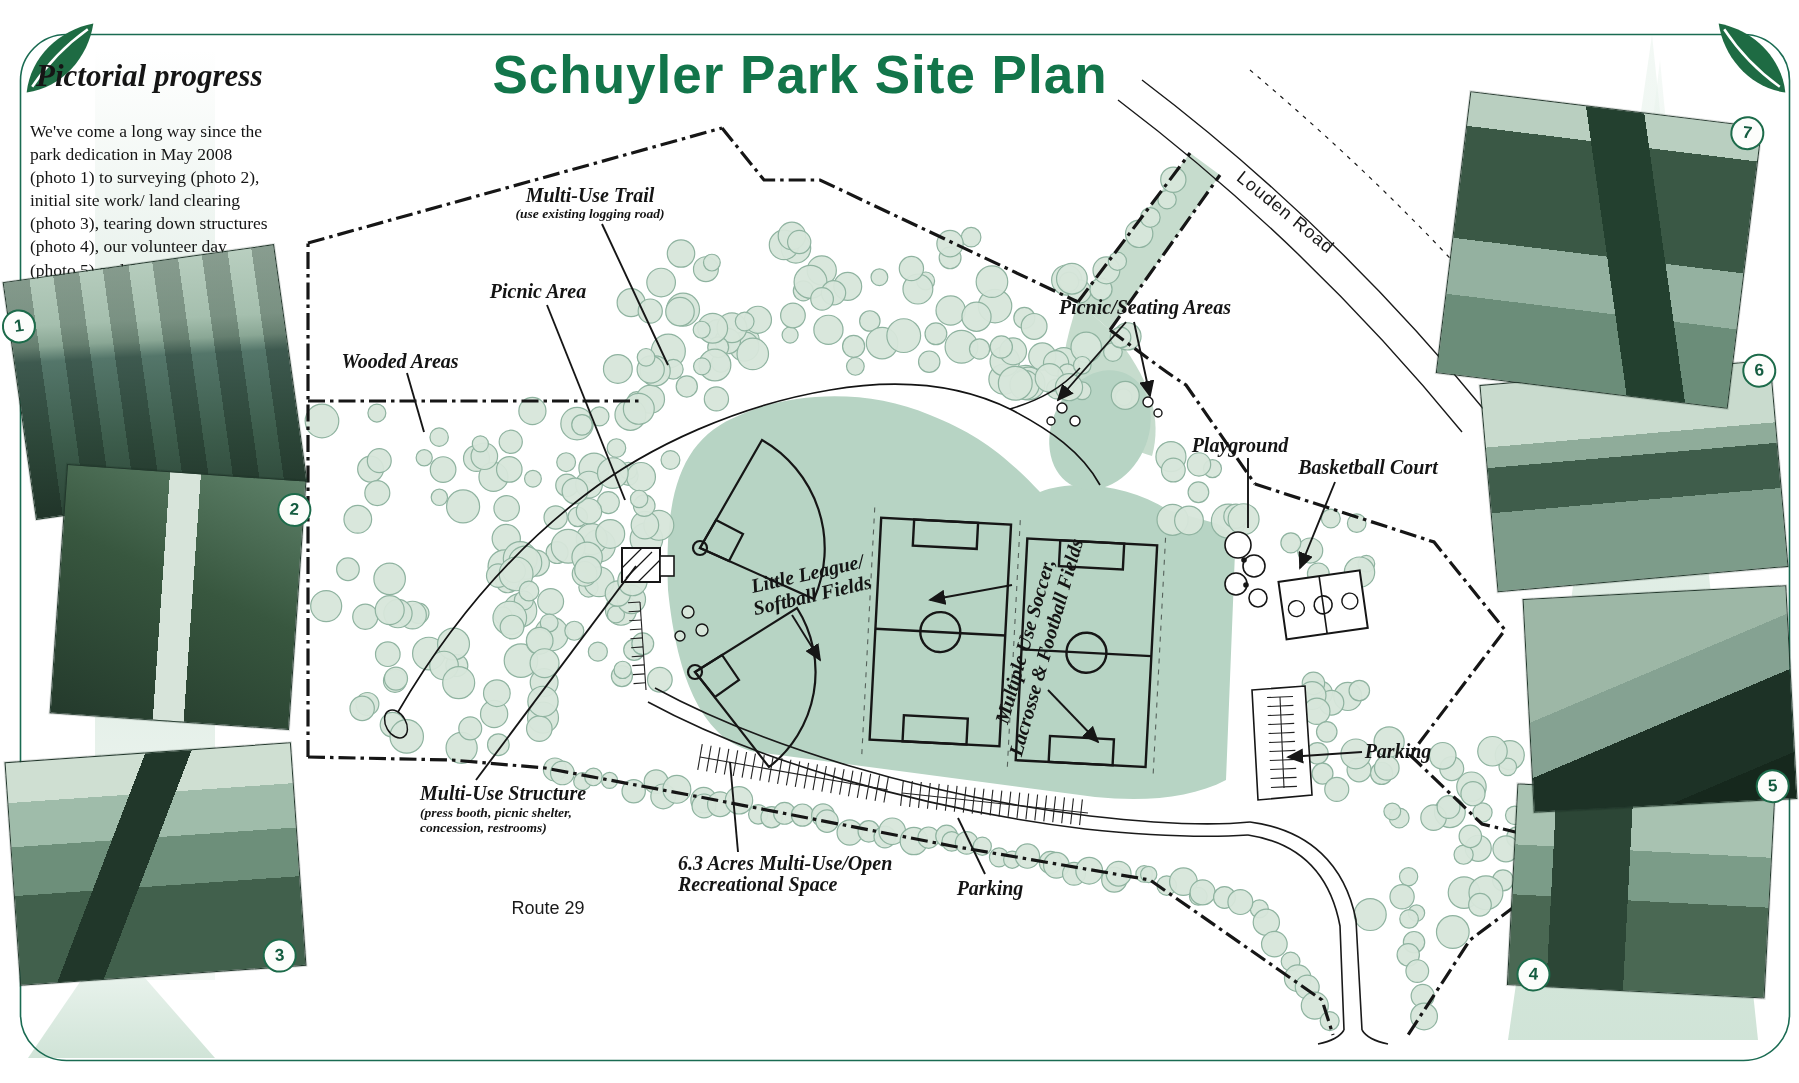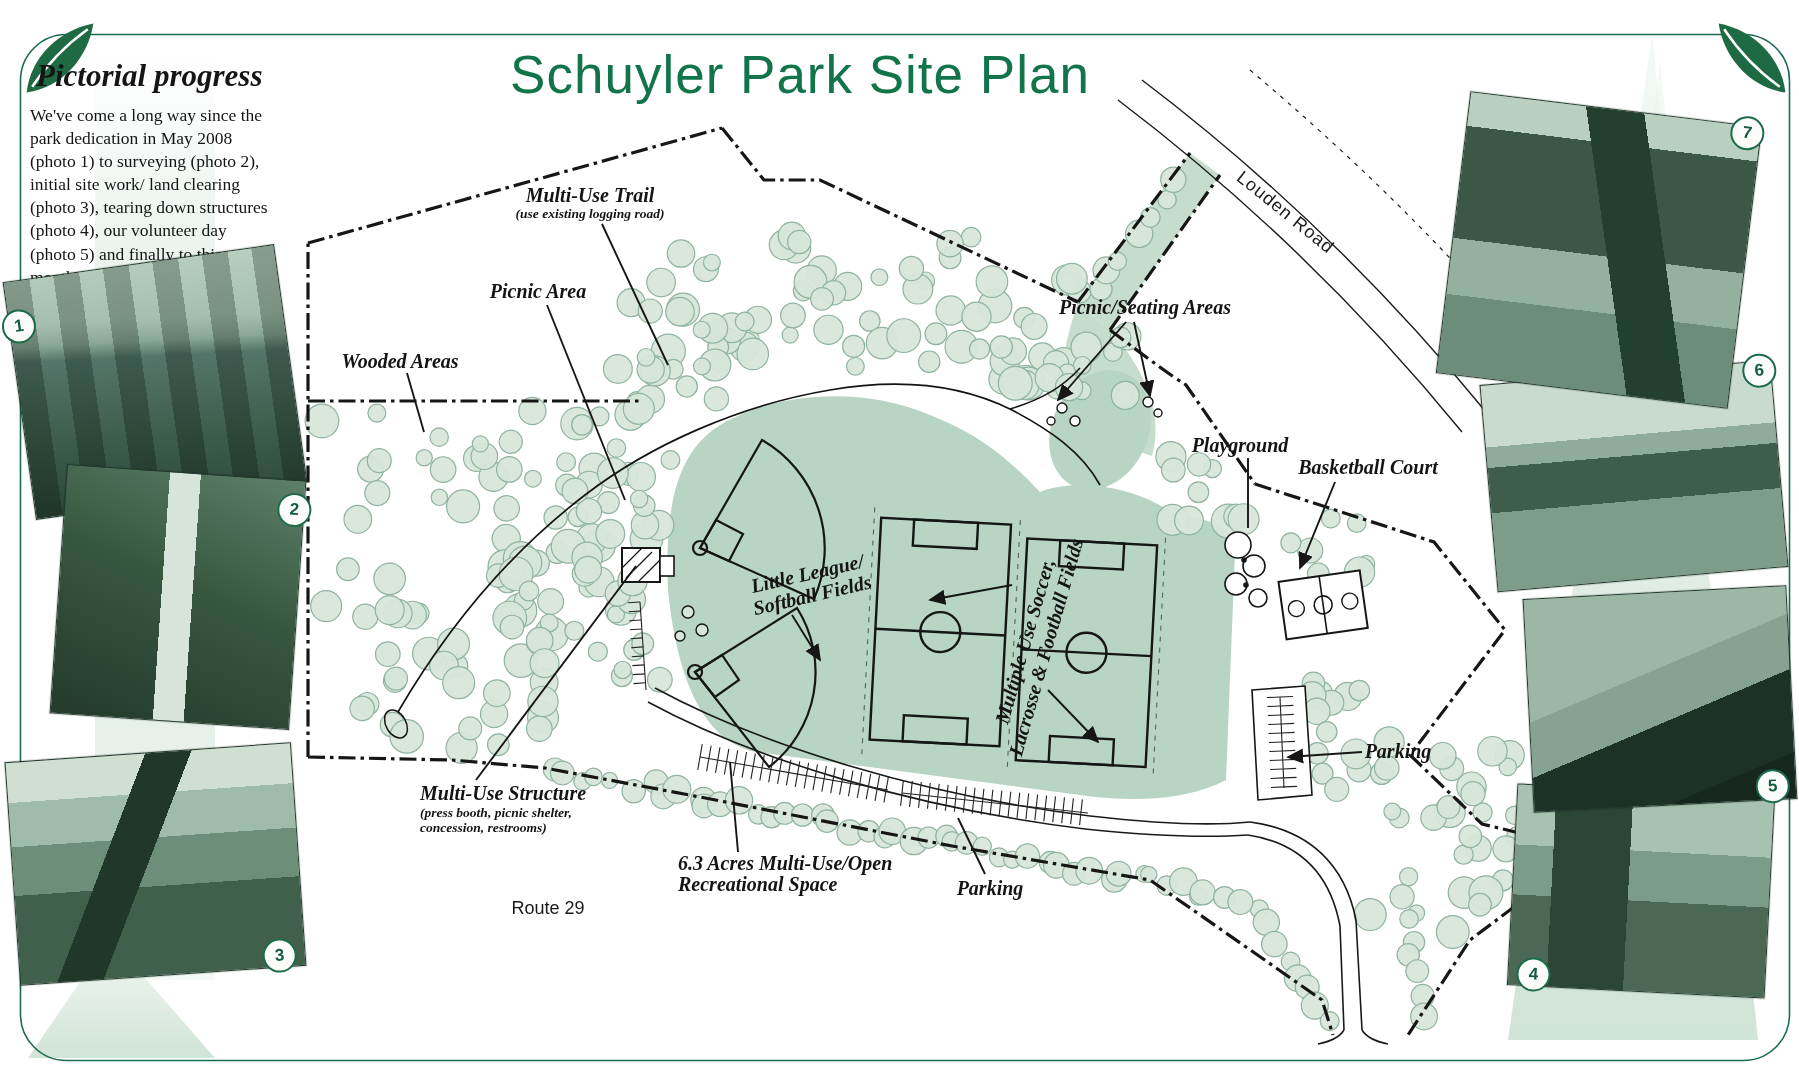--- a/index.html
+++ b/index.html
@@ -1,23 +1,23 @@
 <!DOCTYPE html>
 <html><head>
 <meta charset="utf-8">
 <style>
   html,body{margin:0;padding:0;background:#fff;}
   .page{position:relative;width:1799px;height:1083px;background:#fff;overflow:hidden;
         font-family:"Liberation Serif", serif;}
   svg{position:absolute;left:0;top:0;}
   .page-title{position:absolute;left:470px;top:44px;width:660px;text-align:center;
-    font-family:"Liberation Sans", sans-serif;font-weight:normal;font-size:53px;
+    font-family:"Liberation Sans", sans-serif;font-weight:bold;font-size:53px;
     color:#12754a;letter-spacing:1px;}
   .sidebar{position:absolute;left:30px;top:58px;width:245px;color:#151515;}
-  .sidebar h2{margin:0 0 10px 6px;font-size:31px;font-style:italic;font-weight:bold;
+  .sidebar h2{margin:0 0 26px 6px;font-size:31px;font-style:italic;font-weight:bold;
     font-family:"Liberation Serif", serif;}
   .sidebar p{margin:0;font-size:17.5px;line-height:1.32;}
   .photo{position:absolute;border:1px solid #22382c;box-shadow:0 0 0 1px rgba(20,40,30,.15);}
   .badge{position:absolute;width:30px;height:30px;border-radius:50%;background:#fcfdfb;
     border:2.5px solid #1c6b4a;color:#145c40;font-family:"Liberation Sans",sans-serif;
     font-weight:bold;font-size:17px;line-height:30px;text-align:center;z-index:5;}
   .lbl{font-family:"Liberation Serif",serif;font-style:italic;font-weight:600;
     font-size:20px;fill:#141414;}
   .lbl-sm{font-family:"Liberation Serif",serif;font-style:italic;font-weight:600;
     font-size:13.5px;fill:#141414;}

